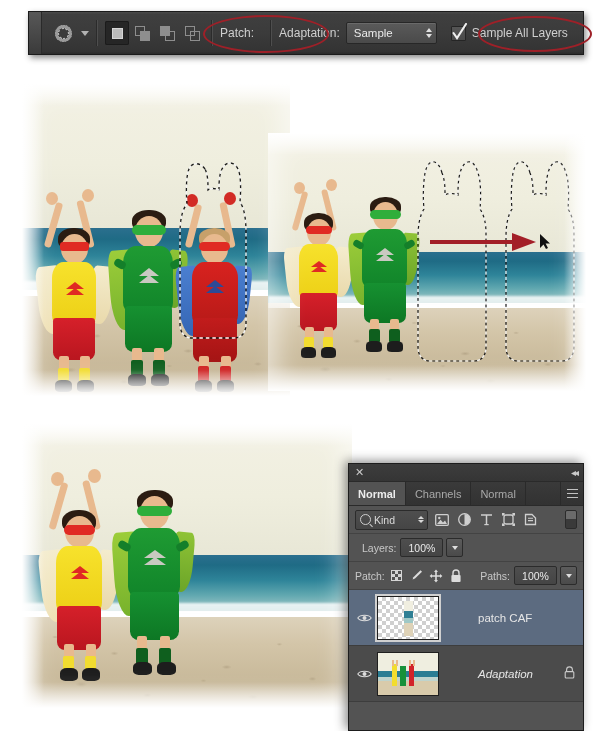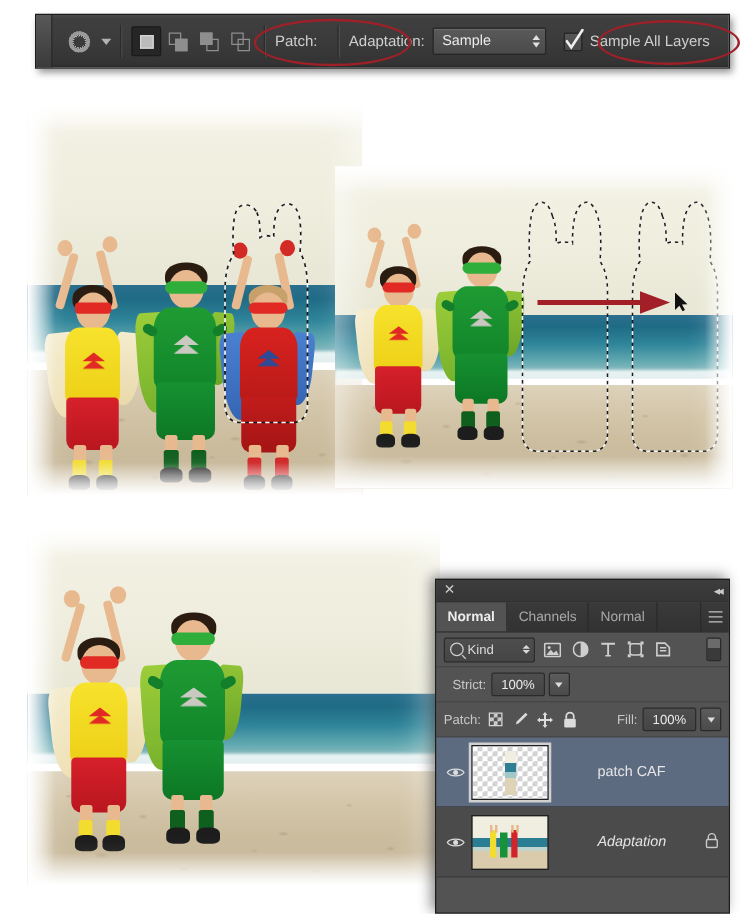--- a/index.html
+++ b/index.html
@@ -622,21 +622,21 @@
     <span class="fico">
       <svg width="13" height="13" viewBox="0 0 13 13">
           <path d="M1.5 1.5 H8 L11.5 5 V11.5 H1.5 Z" fill="none" stroke="currentColor" stroke-width="1.3"></path>
           <path d="M4 5.2 H9 M4 7.6 H9" stroke="currentColor" stroke-width="1.1"></path>
         </svg>
     </span>
     <span class="filter-toggle"></span>
   </div>
 
   <div class="lp-row">
-    <span class="lp-lbl">Strict:</span>
+    <span class="lp-lbl">Layers:</span>
     <span class="num-field">100%</span>
     <span class="caret-btn">
         <i class="c"></i>
       </span>
   </div>
 
   <div class="lp-row">
     <span class="lp-lbl" style="margin-left:0;">Patch:</span>
     <span class="lockico">
       <span class="checker-ico"></span>
@@ -650,21 +650,21 @@
       <svg width="14" height="14" viewBox="0 0 14 14">
           <path d="M7 0.6 L9 3 H7.8 V6.2 H11 V5 L13.4 7 L11 9 V7.8 H7.8 V11 H9 L7 13.4 L5 11 H6.2 V7.8 H3 V9 L0.6 7 L3 5 V6.2 H6.2 V3 H5 Z" fill="currentColor"></path>
         </svg>
     </span>
     <span class="lockico" style="margin-left:5px;">
       <svg width="12" height="14" viewBox="0 0 12 14">
           <path d="M3 6 V4 a3 3 0 0 1 6 0 V6" fill="none" stroke="currentColor" stroke-width="1.4"></path>
           <rect x="1.4" y="6" width="9.2" height="7" rx="1" fill="currentColor"></rect>
         </svg>
     </span>
-    <span class="lp-lbl" style="margin-left:auto;">Fill:</span>
+    <span class="lp-lbl" style="margin-left:auto;">Paths:</span>
     <span class="num-field">100%</span>
     <span class="caret-btn">
         <i class="c"></i>
       </span>
   </div>
 
   <div class="layer-row selected">
     <span class="eye">
       <svg width="15" height="10" viewBox="0 0 15 10">
           <path d="M0.8 5 C3 1.4 12 1.4 14.2 5 C12 8.6 3 8.6 0.8 5 Z" fill="none" stroke="#dcdcdc" stroke-width="1.1"></path>

